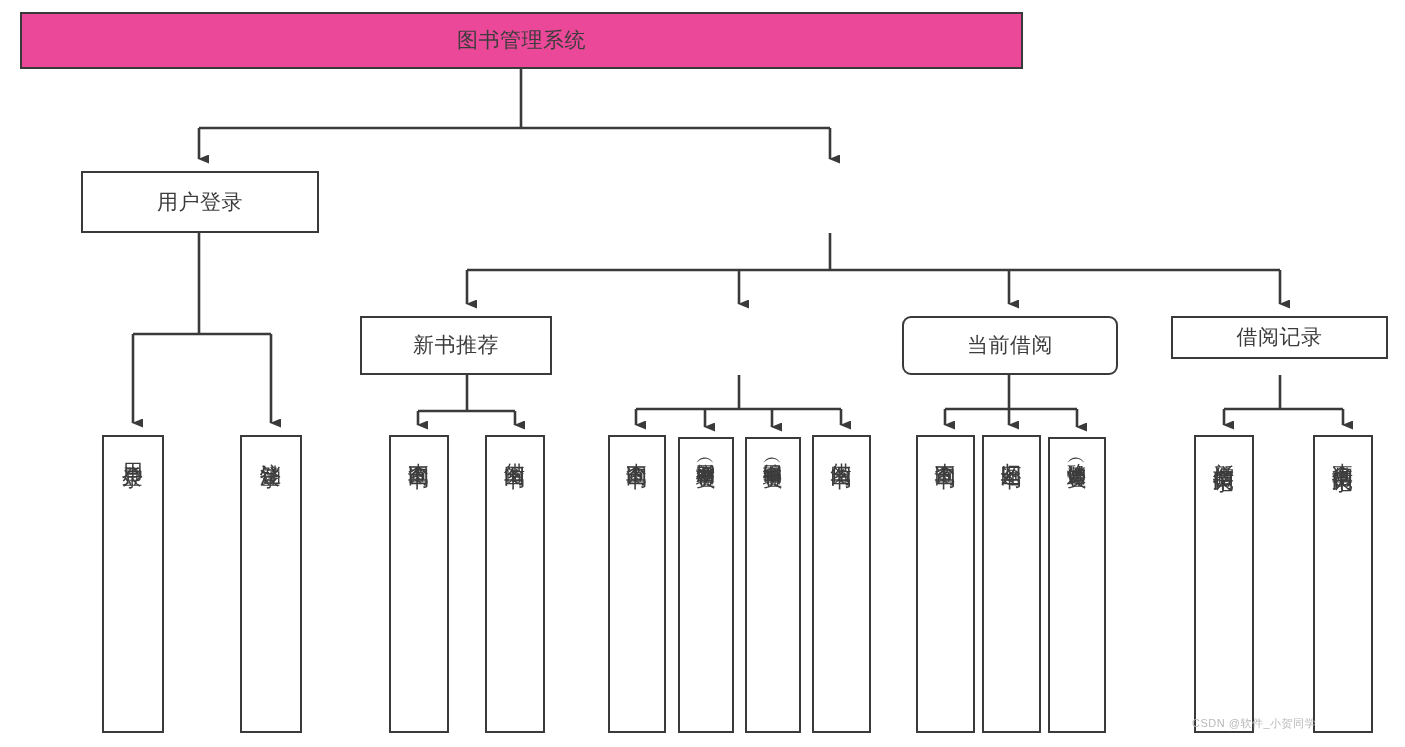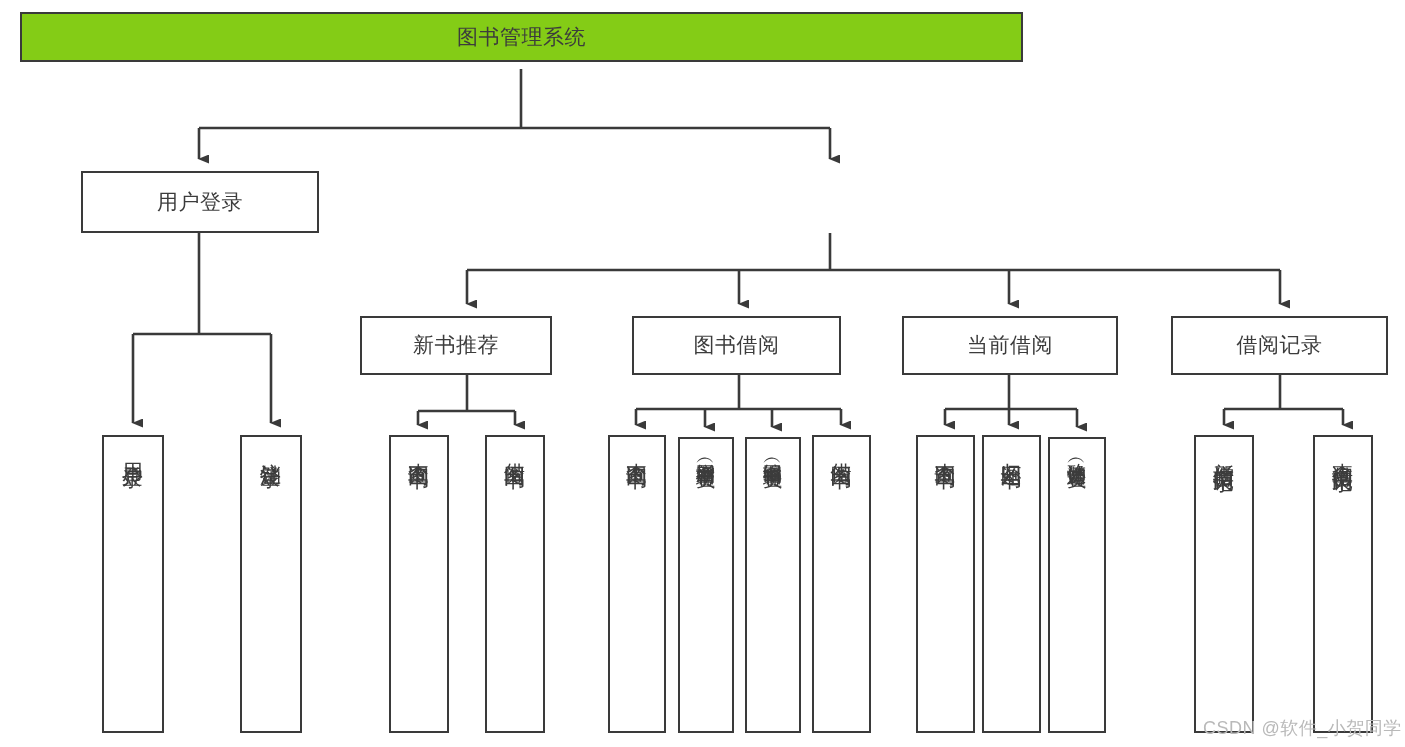--- a/index.html
+++ b/index.html
@@ -56,24 +56,23 @@
     letter-spacing: 2px;
     line-height: 1;
   }
   .node.vert.narrow .lbl {
     font-size: 19px;
     letter-spacing: 1px;
   }
   .watermark {
     position: absolute;
     color: #b9b9b9;
-    font-size: 18px;
+    font-size: 11px;
     letter-spacing: 0.5px;
     white-space: nowrap;
-    margin-left: 11px;
   }
 </style>
 </head>
 <body>
 
 <div id="canvas" style="background: rgb(255, 255, 255);">
 
   <svg id="wires" viewBox="0 0 1405 747">
     <defs>
       <marker id="arw" markerWidth="9" markerHeight="11" refX="4.5" refY="10" orient="auto" markerUnits="userSpaceOnUse">
@@ -117,38 +116,35 @@
       <path d="M1009,409 L1009,425" marker-end="url(#arw)"></path>
       <path d="M1077,409 L1077,427" marker-end="url(#arw)"></path>
 
       <path d="M1280,375 L1280,409"></path>
       <path d="M1224,409 L1343,409"></path>
       <path d="M1224,409 L1224,425" marker-end="url(#arw)"></path>
       <path d="M1343,409 L1343,425" marker-end="url(#arw)"></path>
     </g>
   </svg>
 
-  <div class="node horiz" id="n-root" style="left: 20px; top: 12px; width: 1003px; height: 50px; border-color: rgb(58, 58, 58); background: #84cc16; color: rgb(60, 60, 60);">
+  <div class="node horiz" id="n-root" style="left: 20px; top: 12px; width: 1003px; height: 57px; border-color: rgb(58, 58, 58); background: #ec4899; color: rgb(60, 60, 60);">
     <span class="lbl">图书管理系统</span>
   </div>
 
   <div class="node horiz" id="n-l1-0" style="left: 81px; top: 171px; width: 238px; height: 62px; border-color: rgb(58, 58, 58); background: rgb(255, 255, 255); color: rgb(60, 60, 60);">
     <span class="lbl">用户登录</span>
   </div>
 
   <div class="node horiz" id="n-l2-0" style="left: 360px; top: 316px; width: 192px; height: 59px; border-color: rgb(58, 58, 58); background: rgb(255, 255, 255); color: rgb(60, 60, 60);">
     <span class="lbl">新书推荐</span>
   </div>
-  <div class="node horiz" id="n-l2-1" style="left: 632px; top: 316px; width: 209px; height: 59px; border-color: rgb(58, 58, 58); background: rgb(255, 255, 255); color: rgb(60, 60, 60);">
-    <span class="lbl">图书借阅</span>
-  </div>
-  <div class="node horiz" id="n-l2-2" style="left: 902px; top: 316px; width: 216px; height: 59px; border-color: rgb(58, 58, 58); background: rgb(255, 255, 255); color: rgb(60, 60, 60);">
+  <div class="node horiz" id="n-l2-2" style="left: 902px; top: 316px; width: 216px; height: 59px; border-color: rgb(58, 58, 58); background: rgb(255, 255, 255); color: rgb(60, 60, 60); border-radius: 9px;">
     <span class="lbl">当前借阅</span>
   </div>
-  <div class="node horiz" id="n-l2-3" style="left: 1171px; top: 316px; width: 217px; height: 59px; border-color: rgb(58, 58, 58); background: rgb(255, 255, 255); color: rgb(60, 60, 60);">
+  <div class="node horiz" id="n-l2-3" style="left: 1171px; top: 316px; width: 217px; height: 43px; border-color: rgb(58, 58, 58); background: rgb(255, 255, 255); color: rgb(60, 60, 60);">
     <span class="lbl">借阅记录</span>
   </div>
 
   <div class="node vert" id="n-lf-0" style="left: 102px; top: 435px; width: 62px; height: 298px; border-color: rgb(58, 58, 58); background: rgb(255, 255, 255); color: rgb(60, 60, 60);">
     <span class="lbl">用户登录</span>
   </div>
   <div class="node vert" id="n-lf-1" style="left: 240px; top: 435px; width: 62px; height: 298px; border-color: rgb(58, 58, 58); background: rgb(255, 255, 255); color: rgb(60, 60, 60);">
     <span class="lbl">注销登录</span>
   </div>
   <div class="node vert" id="n-lf-2" style="left: 389px; top: 435px; width: 60px; height: 298px; border-color: rgb(58, 58, 58); background: rgb(255, 255, 255); color: rgb(60, 60, 60);">

